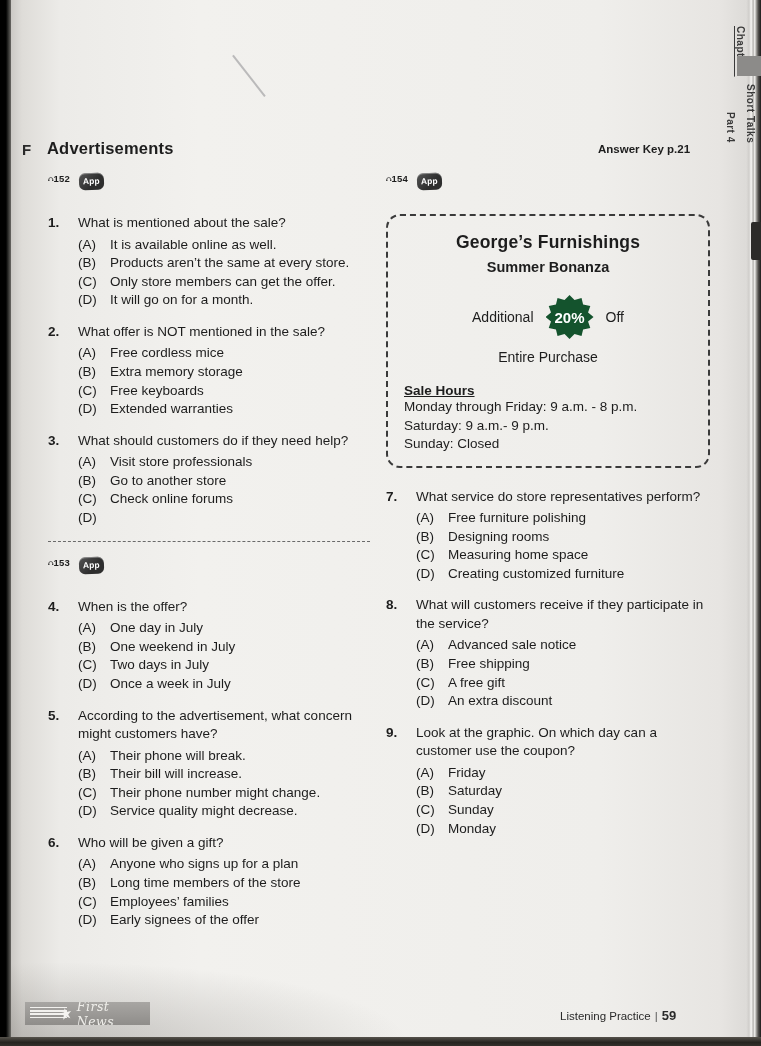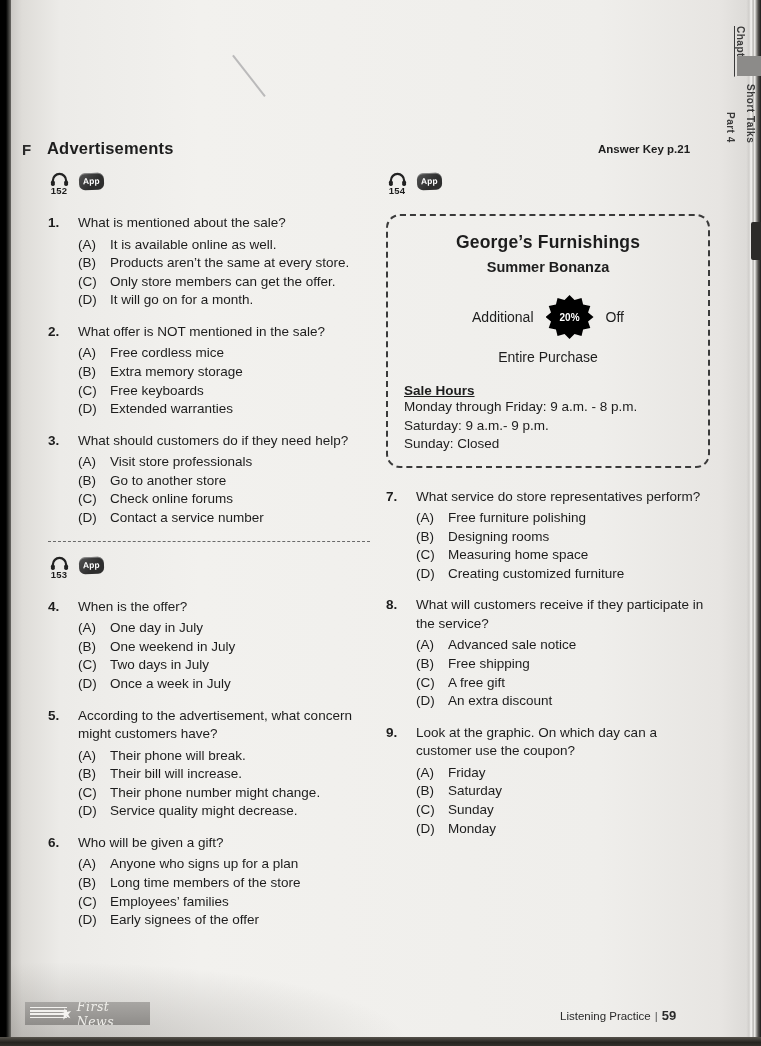--- a/index.html
+++ b/index.html
@@ -36,21 +36,21 @@
   .section-letter { position: absolute; left: 22px; top: 141px; font-size: 15px; font-weight: bold; color: #2a2a2a; }
   .page-title     { position: absolute; left: 47px; top: 139px; font-size: 16.5px; font-weight: bold; letter-spacing: .2px; }
   .answer-key     { position: absolute; left: 598px; top: 143px; font-size: 11.5px; font-weight: bold; }
 
   
   .col-left  { position: absolute; left: 48px;  top: 172px; width: 322px; }
   .col-right { position: absolute; left: 386px; top: 172px; width: 324px; }
 
   
   .audio-row { display: flex; align-items: flex-start; gap: 9px; height: 30px; margin-bottom: 12px; }
-  .phones { display: flex; flex-direction: column; align-items: center; width: 22px; }
+  .phones { display: flex; align-items: center; width: 22px; }
   .phones svg { display: block; }
   .track-no { font-size: 9.5px; font-weight: bold; margin-top: -1px; letter-spacing: .2px; }
   .app-badge { display: inline-block; background: linear-gradient(135deg, #555 0%, #2e2e2e 60%);
                color: #fff; font-size: 8.5px; font-weight: bold; padding: 3px 4px 4px;
                border-radius: 6px; transform: rotate(-2deg); margin-top: 1px;
                box-shadow: inset 0 1px 0 rgba(255,255,255,.35); }
 
   
   .question { display: grid; grid-template-columns: 30px 1fr; margin-bottom: 13px; }
   .q-num  { font-size: 13.5px; font-weight: bold; line-height: 18.5px; }
@@ -59,22 +59,22 @@
   .option { display: grid; grid-template-columns: 32px 1fr; font-size: 13.5px; line-height: 18.6px; }
   .divider { border-top: 2px dashed #6a6a6a; border-top-width: 1.6px; margin: 4px 0 14px 0; width: 322px; }
 
   
   .ad-box { border: 2px dashed #3a3a3a; border-radius: 14px; padding: 12px 16px 12px; margin: 4px 0 20px 0;
             min-height: 216px; }
   .ad-title    { text-align: center; font-size: 17.5px; font-weight: bold; letter-spacing: .2px; margin-top: 4px; }
   .ad-subtitle { text-align: center; font-size: 14.5px; font-weight: bold; margin-top: 6px; }
   .ad-offer    { text-align: center; font-size: 14px; margin-top: 20px; display: flex; align-items: center; justify-content: center; gap: 12px; }
   .starburst   { display: inline-flex; align-items: center; justify-content: center;
-                 width: 48px; height: 44px; background: #000000; color: #fff;
-                 font-size: 10px; font-weight: bold;
+                 width: 48px; height: 44px; background: #14532d; color: #fff;
+                 font-size: 15px; font-weight: bold;
                  clip-path: polygon(100% 50%,88.6% 60.4%,93.3% 75%,78.3% 78.3%,75% 93.3%,60.4% 88.6%,50% 100%,39.6% 88.6%,25% 93.3%,21.7% 78.3%,6.7% 75%,11.4% 60.4%,0% 50%,11.4% 39.6%,6.7% 25%,21.7% 21.7%,25% 6.7%,39.6% 11.4%,50% 0%,60.4% 11.4%,75% 6.7%,78.3% 21.7%,93.3% 25%,88.6% 39.6%); }
   .ad-offer2   { text-align: center; font-size: 14px; margin-top: 10px; }
   .ad-hours-title { font-size: 13.5px; font-weight: bold; margin-top: 18px; text-decoration: underline; }
   .ad-hours-line  { font-size: 13.5px; line-height: 18.5px; }
 
   
   .logo-box { position: absolute; left: 25px; top: 1002px; width: 125px; height: 23px;
               background: linear-gradient(to bottom, #a8a6a3, #8f8d8a); display: flex; align-items: center;
               overflow: hidden; }
   .speed-lines { width: 38px; height: 13px; margin-left: 5px;
@@ -179,21 +179,20 @@
       <div class="option">
           <span>(B)</span>
           <span>Go to another store</span>
         </div>
       <div class="option">
           <span>(C)</span>
           <span>Check online forums</span>
         </div>
       <div class="option">
           <span>(D)</span>
-          <span>Contact a service number</span>
         </div>
     </div>
   </div>
 
   <div class="divider"></div>
 
   <div class="audio-row">
     <span class="phones">
       <svg width="19" height="14" viewBox="0 0 24 18">
           <path d="M3.5 16 v-5 a8.5 8.5 0 0 1 17 0 v5" fill="none" stroke="#222" stroke-width="2.8"></path>

